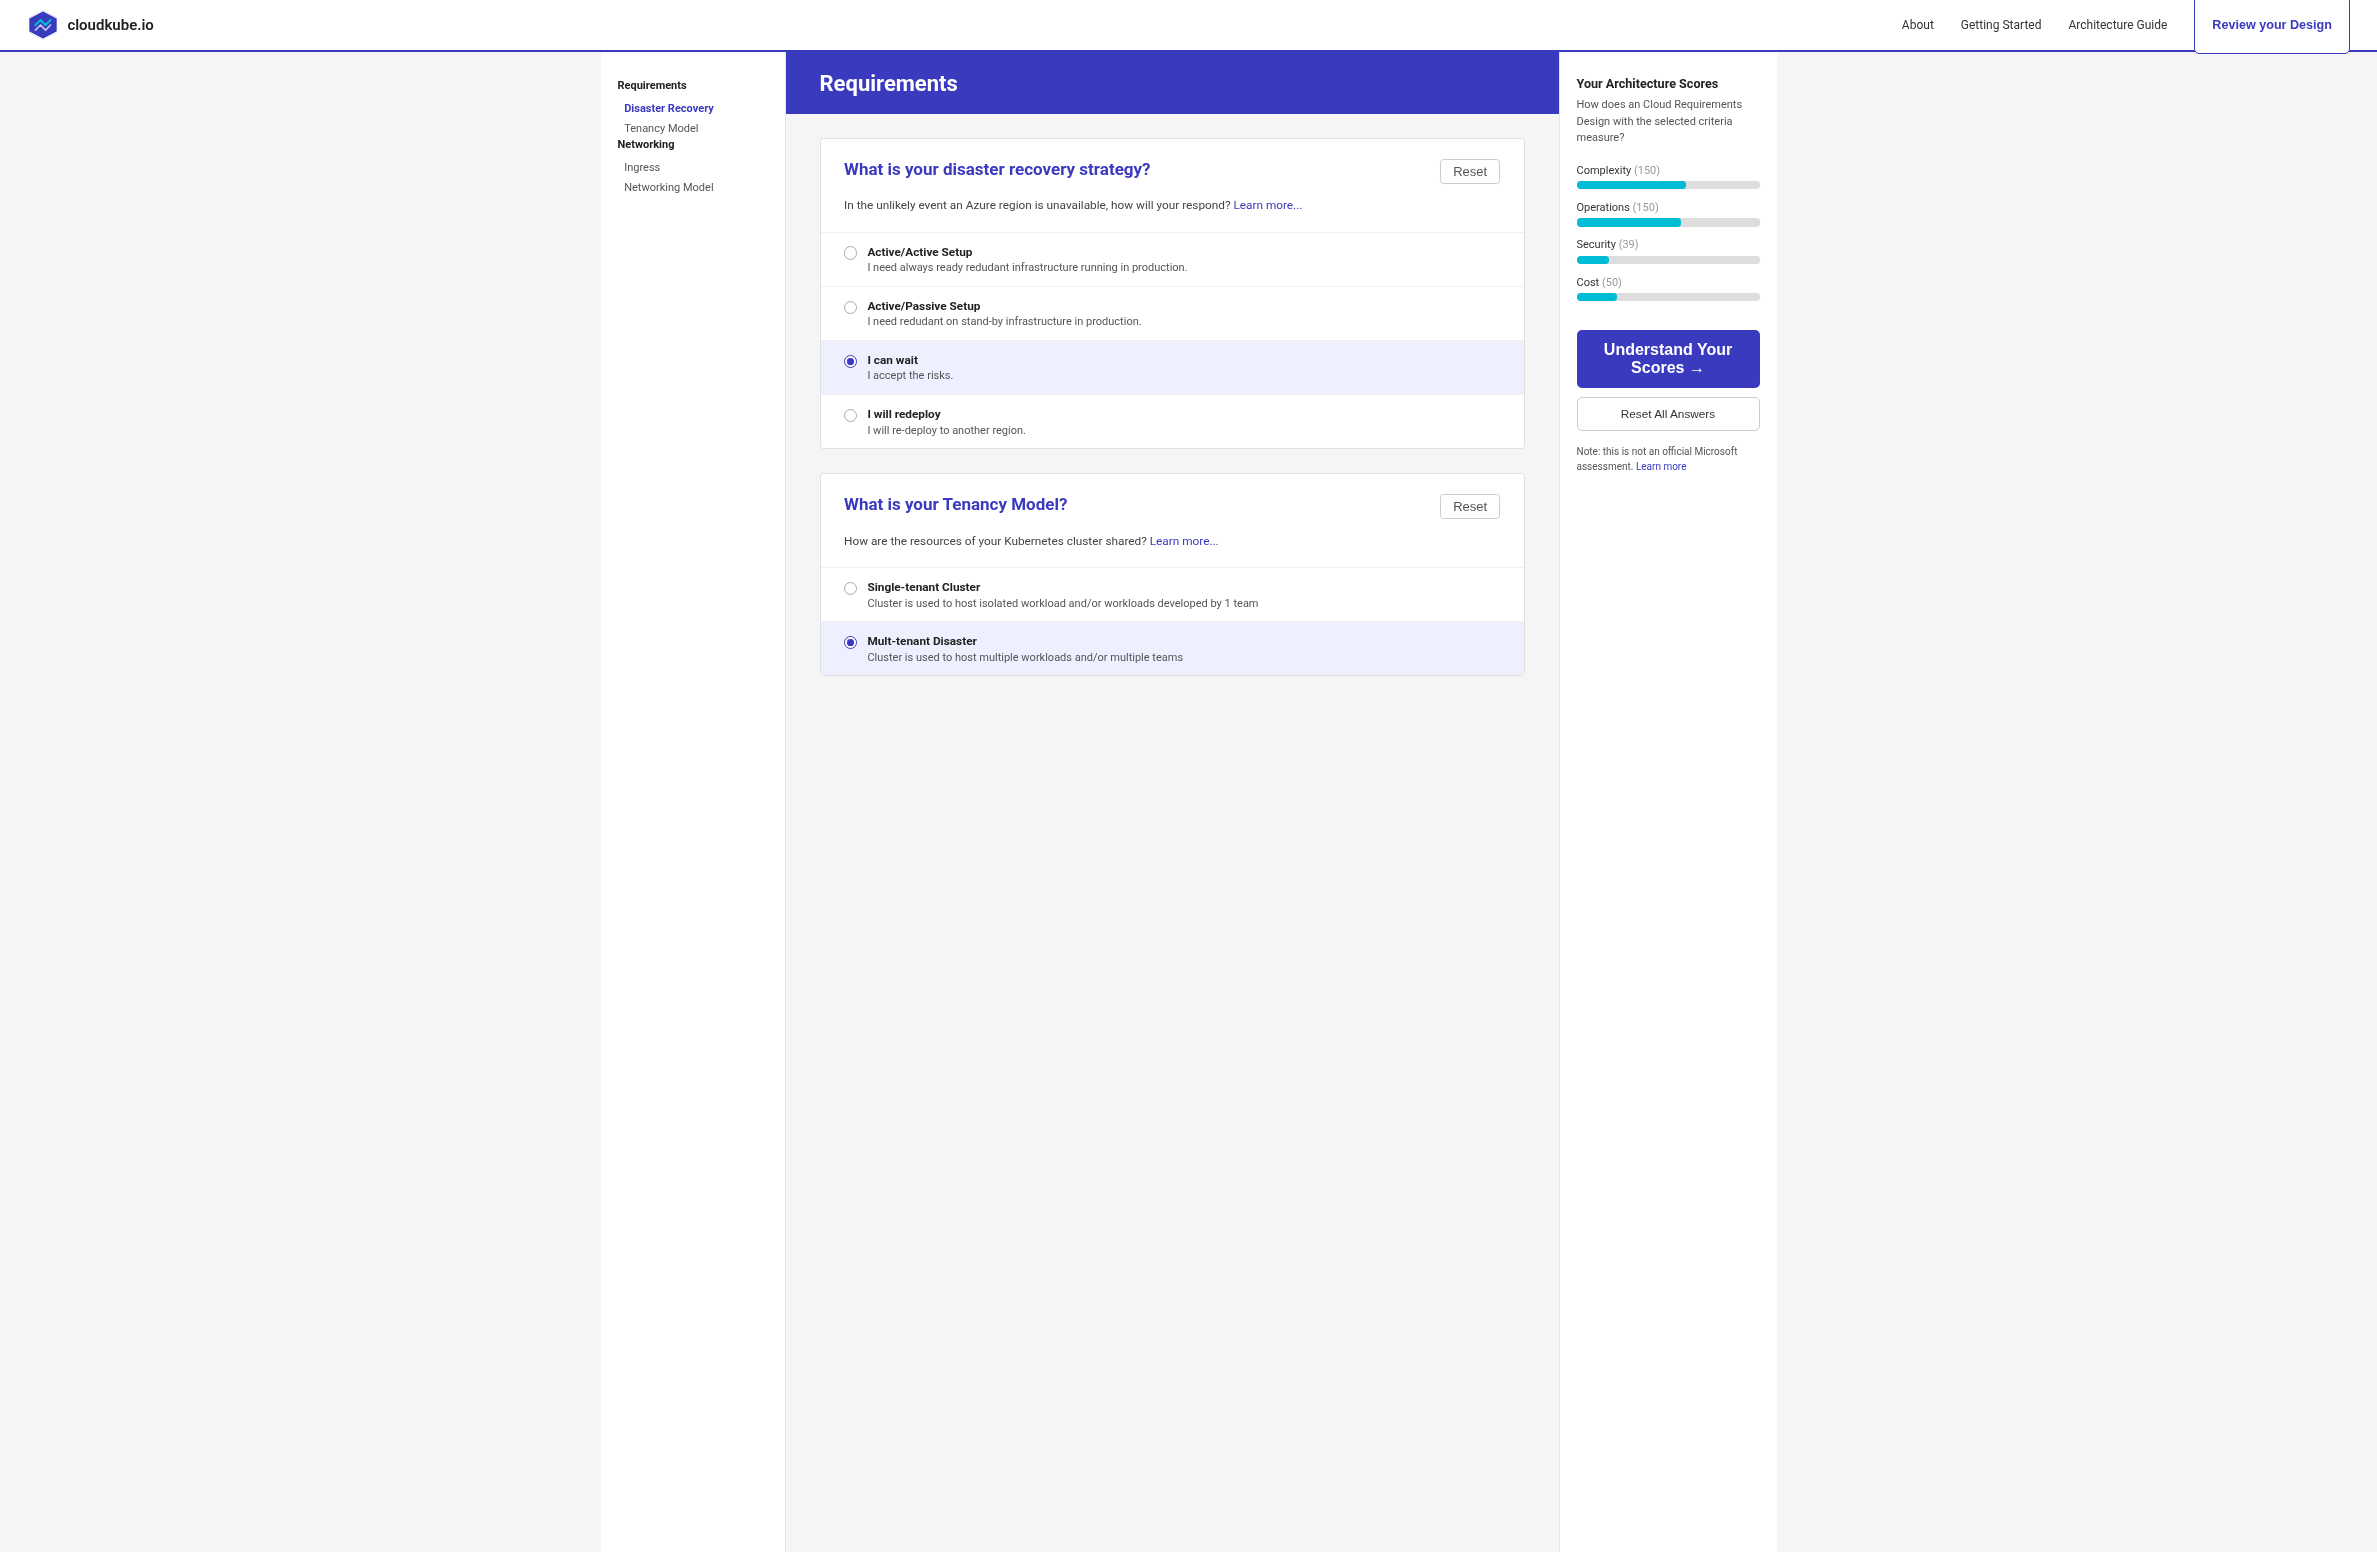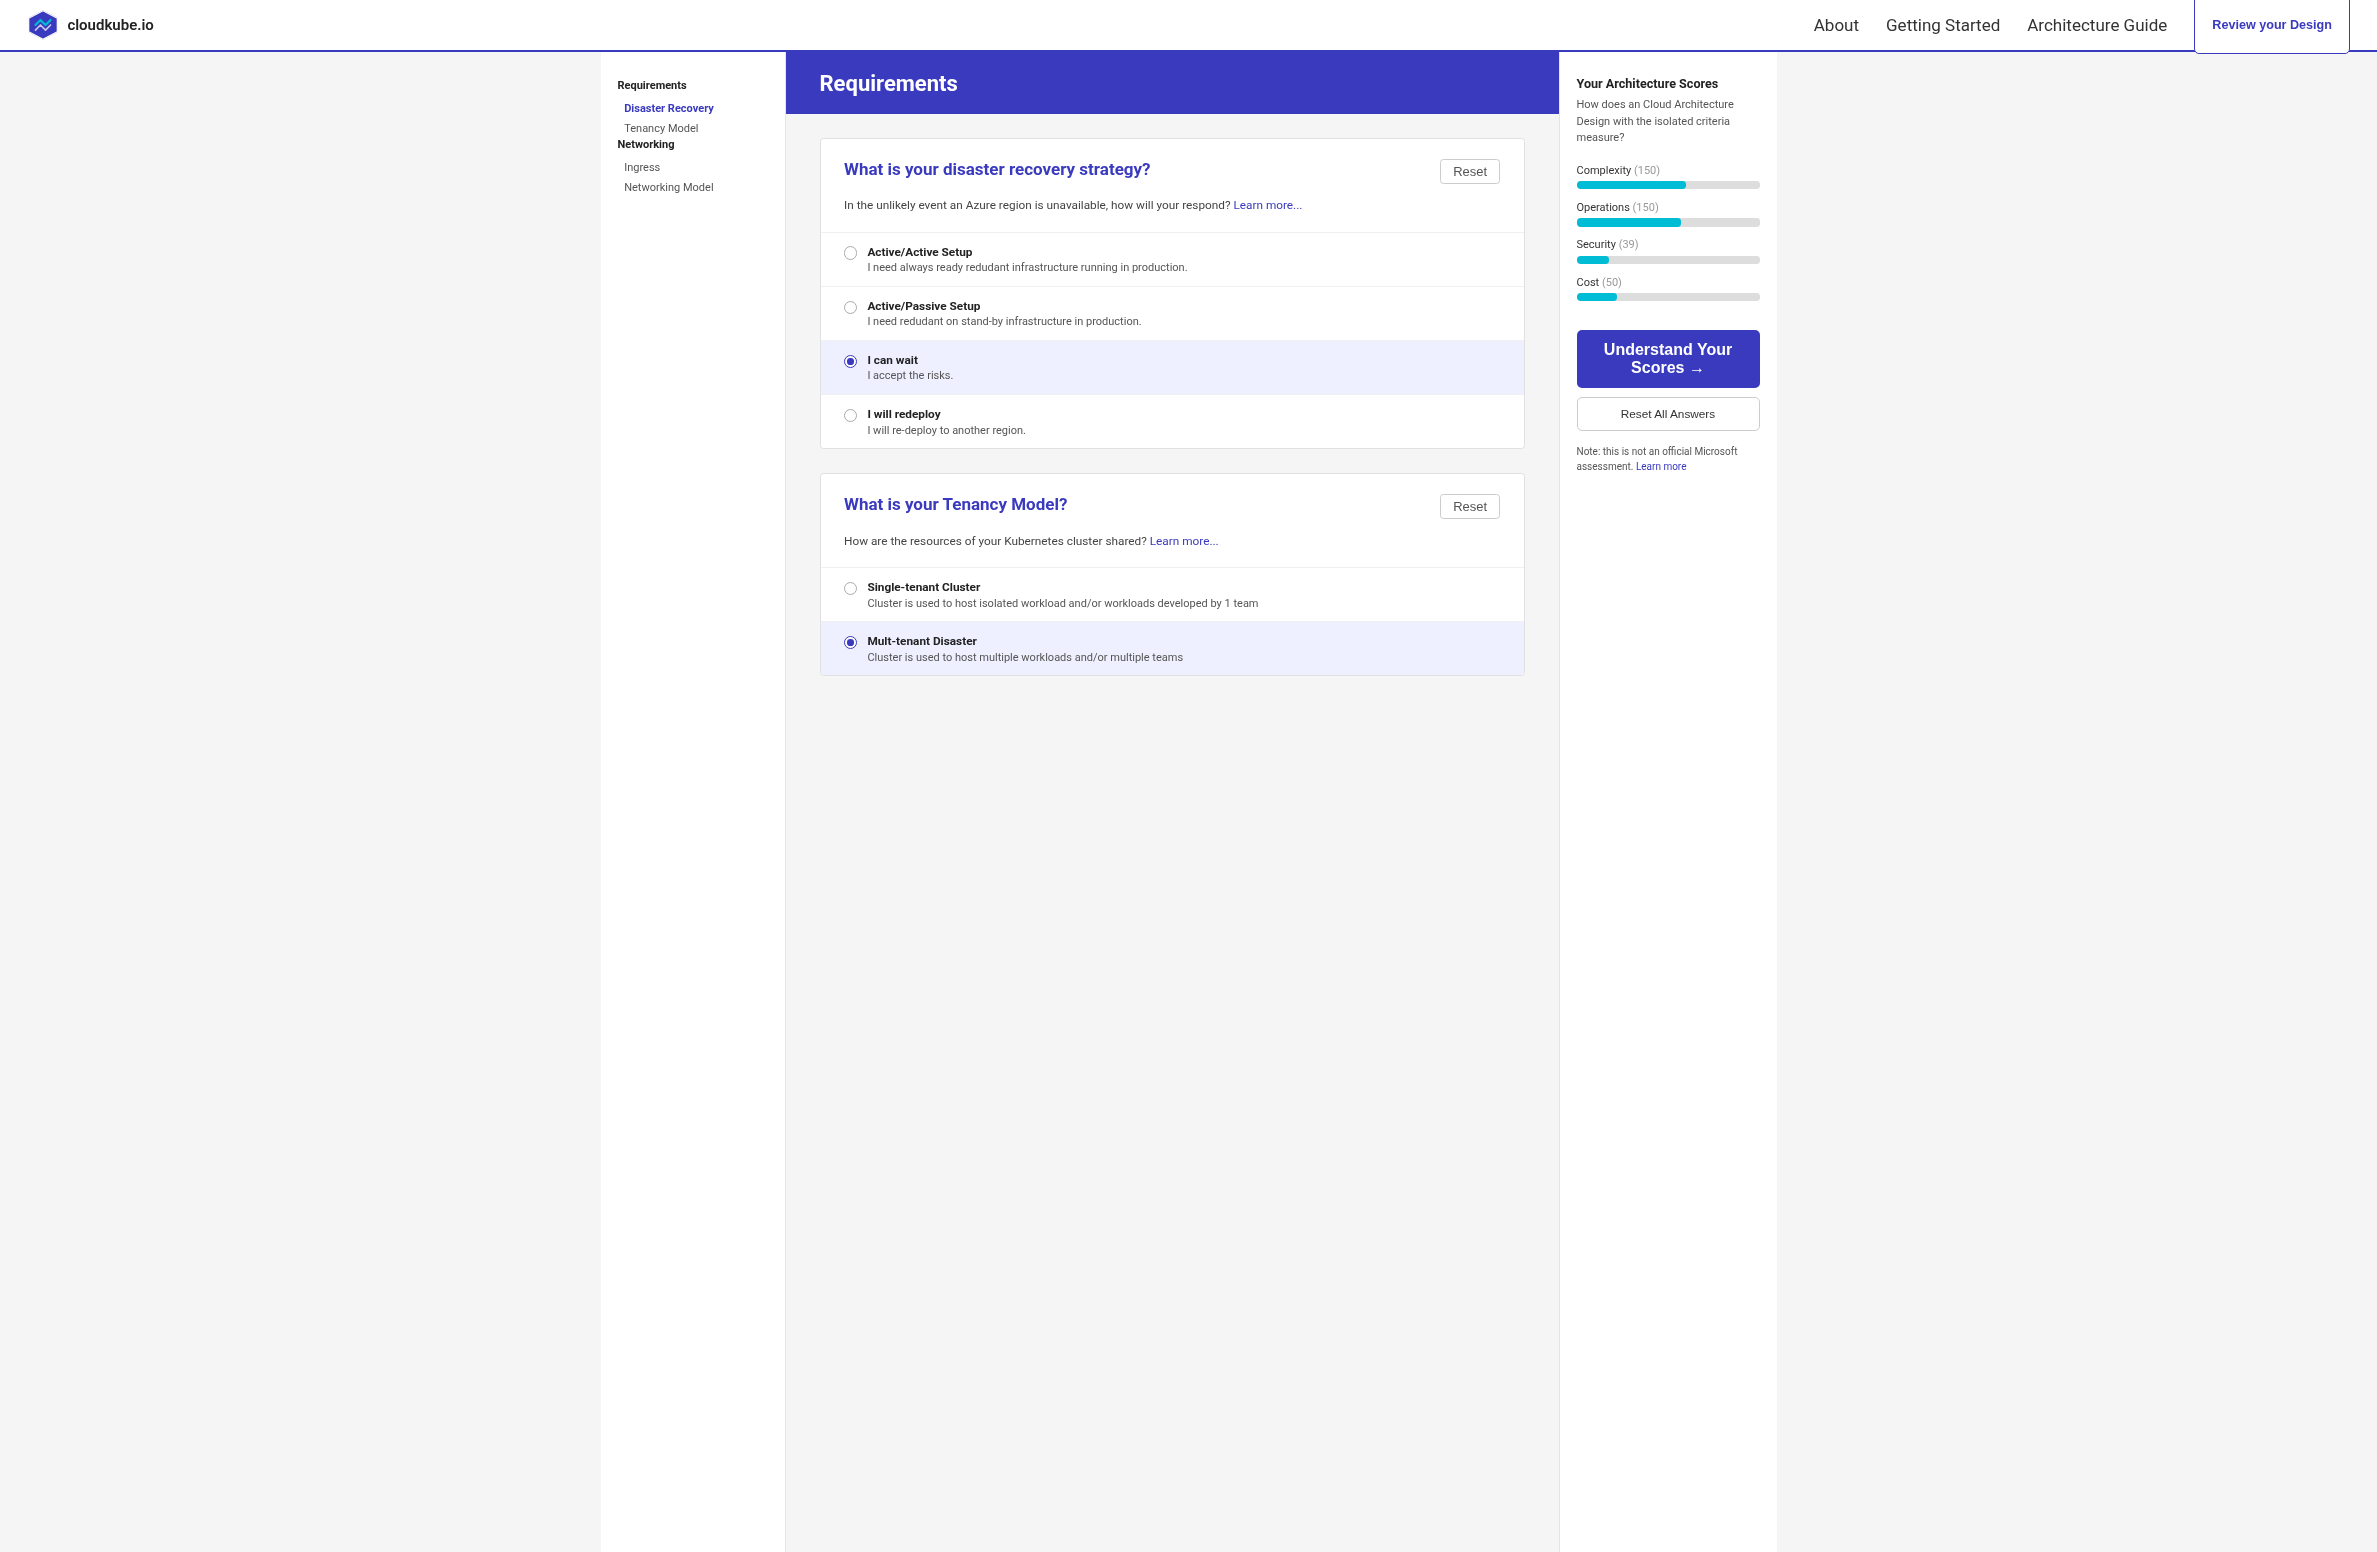--- a/index.html
+++ b/index.html
@@ -32,21 +32,21 @@
       font-size: 15px;
       font-weight: 600;
       color: #222;
     }
     .nav {
       display: flex;
       align-items: center;
       gap: 27px;
     }
     .nav-link {
-      font-size: 17px;
+      font-size: 12px;
       color: #333;
       text-decoration: none;
       cursor: pointer;
     }
     .nav-cta {
       background: #fff;
       border: 1.7px solid #3a3abf;
       color: #3a3abf;
       padding: 21px 17px;
       border-radius: 5px;
@@ -394,21 +394,21 @@
             <div class="option-desc">Cluster is used to host multiple workloads and/or multiple teams</div>
           </div>
         </div>
       </div>
 
     </div>
   </main>
 
   <aside class="right-panel">
     <div class="scores-title">Your Architecture Scores</div>
-    <div class="scores-desc">How does an Cloud Architecture Design with the isolated criteria measure?</div>
+    <div class="scores-desc">How does an Cloud Requirements Design with the selected criteria measure?</div>
 
     <div class="score-item">
       <div class="score-label">
         Complexity <span>(150)</span>
       </div>
       <div class="score-bar-bg">
         <div class="score-bar-fill" style="width: 60%"></div>
       </div>
     </div>
 

